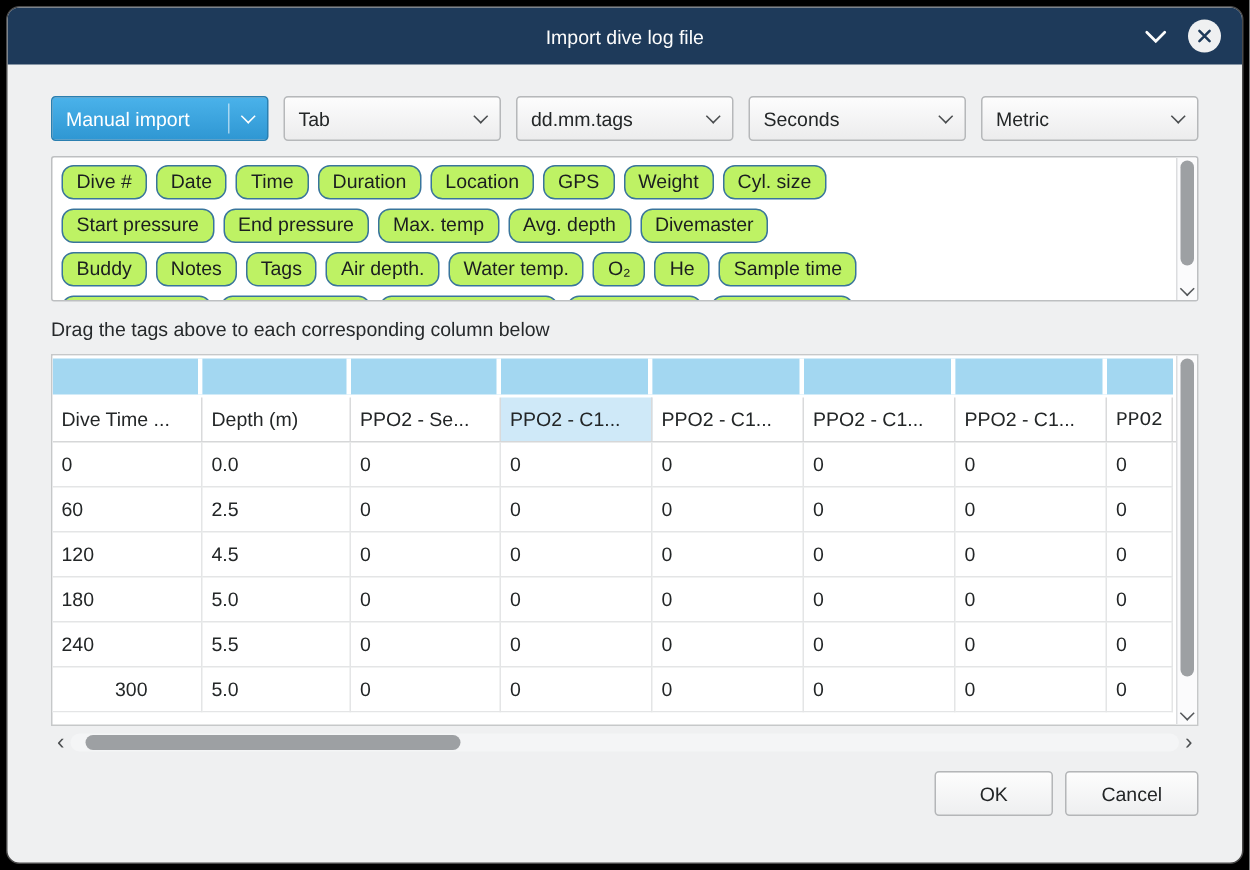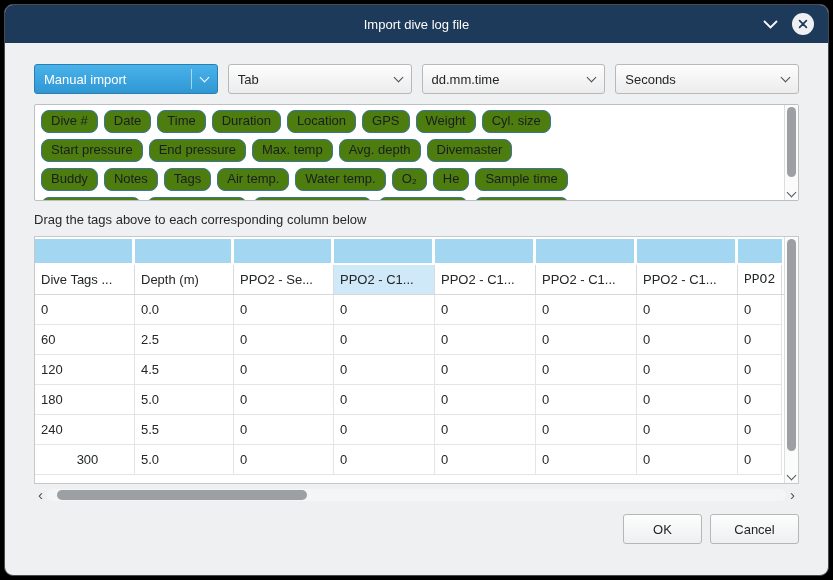--- a/index.html
+++ b/index.html
@@ -53,21 +53,21 @@
   
   .tag-pool-wrap {
     margin-top:10px; height:97px; background:#fff;
     border:1px solid #bdbfc1; border-radius:2px;
     position:relative; overflow:hidden;
   }
   .tag-pool { padding:5px 6px; margin-right:14px; overflow:hidden; height:100%; }
   .tag-row { display:flex; gap:6px; margin-bottom:6px; }
   .tag {
     height:23px; line-height:20px; padding:0 9px;
-    background:#4d7c0f; border:1px solid #39759c; border-radius:8px;
+    background:#bef264; border:1px solid #39759c; border-radius:8px;
     font-size:13px; color:#1b1e20; white-space:nowrap; cursor:grab;
   }
   
   .vscroll {
     position:absolute; top:0; right:0; bottom:0; width:14px;
     background:#fbfbfc; border-left:1px solid #dcdddf;
   }
   .vhandle {
     position:absolute; top:2px; left:2px; width:9px;
     background:#9da0a3; border-radius:4.5px;
@@ -151,26 +151,31 @@
         <span>Manual import</span>
         <span class="sep"></span>
         <span class="chev"></span>
       </div>
       <div class="combo">
         <span>Tab</span>
         <span class="spacer"></span>
         <span class="chev"></span>
       </div>
       <div class="combo">
-        <span>dd.mm.time</span>
+        <span>dd.mm.tags</span>
         <span class="spacer"></span>
         <span class="chev"></span>
       </div>
       <div class="combo">
         <span>Seconds</span>
+        <span class="spacer"></span>
+        <span class="chev"></span>
+      </div>
+      <div class="combo">
+        <span>Metric</span>
         <span class="spacer"></span>
         <span class="chev"></span>
       </div>
     </div>
 
     <div class="tag-pool-wrap">
       <div class="tag-pool">
           <div class="tag-row">
             <span class="tag">Dive #</span>
             <span class="tag">Date</span>
@@ -185,21 +190,21 @@
             <span class="tag">Start pressure</span>
             <span class="tag">End pressure</span>
             <span class="tag">Max. temp</span>
             <span class="tag">Avg. depth</span>
             <span class="tag">Divemaster</span>
           </div>
           <div class="tag-row">
             <span class="tag">Buddy</span>
             <span class="tag">Notes</span>
             <span class="tag">Tags</span>
-            <span class="tag">Air temp.</span>
+            <span class="tag">Air depth.</span>
             <span class="tag">Water temp.</span>
             <span class="tag">O₂</span>
             <span class="tag">He</span>
             <span class="tag">Sample time</span>
           </div>
           <div class="tag-row">
             <span class="tag">Sample depth</span>
             <span class="tag">Sample temp.</span>
             <span class="tag">Sample pressure</span>
             <span class="tag">Sample pO₂</span>
@@ -220,21 +225,21 @@
             <div class="drop-cell" style="width: 100px;"></div>
             <div class="drop-cell" style="width: 99px;"></div>
             <div class="drop-cell" style="width: 100px;"></div>
             <div class="drop-cell" style="width: 101px;"></div>
             <div class="drop-cell" style="width: 101px;"></div>
             <div class="drop-cell" style="width: 101px;"></div>
             <div class="drop-cell" style="width: 101px;"></div>
             <div class="drop-cell" style="width: 44px;"></div>
           </div>
         <div class="header-row">
-            <div class="hcell" style="width: 100px;">Dive Tags ...</div>
+            <div class="hcell" style="width: 100px;">Dive Time ...</div>
             <div class="hcell" style="width: 99px;">Depth (m)</div>
             <div class="hcell" style="width: 100px;">PPO2 - Se...</div>
             <div class="hcell hl" style="width: 101px;">PPO2 - C1...</div>
             <div class="hcell" style="width: 101px;">PPO2 - C1...</div>
             <div class="hcell" style="width: 101px;">PPO2 - C1...</div>
             <div class="hcell" style="width: 101px;">PPO2 - C1...</div>
             <div class="hcell" style="width: 44px; font-family: Liberation Mono, monospace;">PPO2</div>
           </div>
         <div>
             <div class="data-row">

